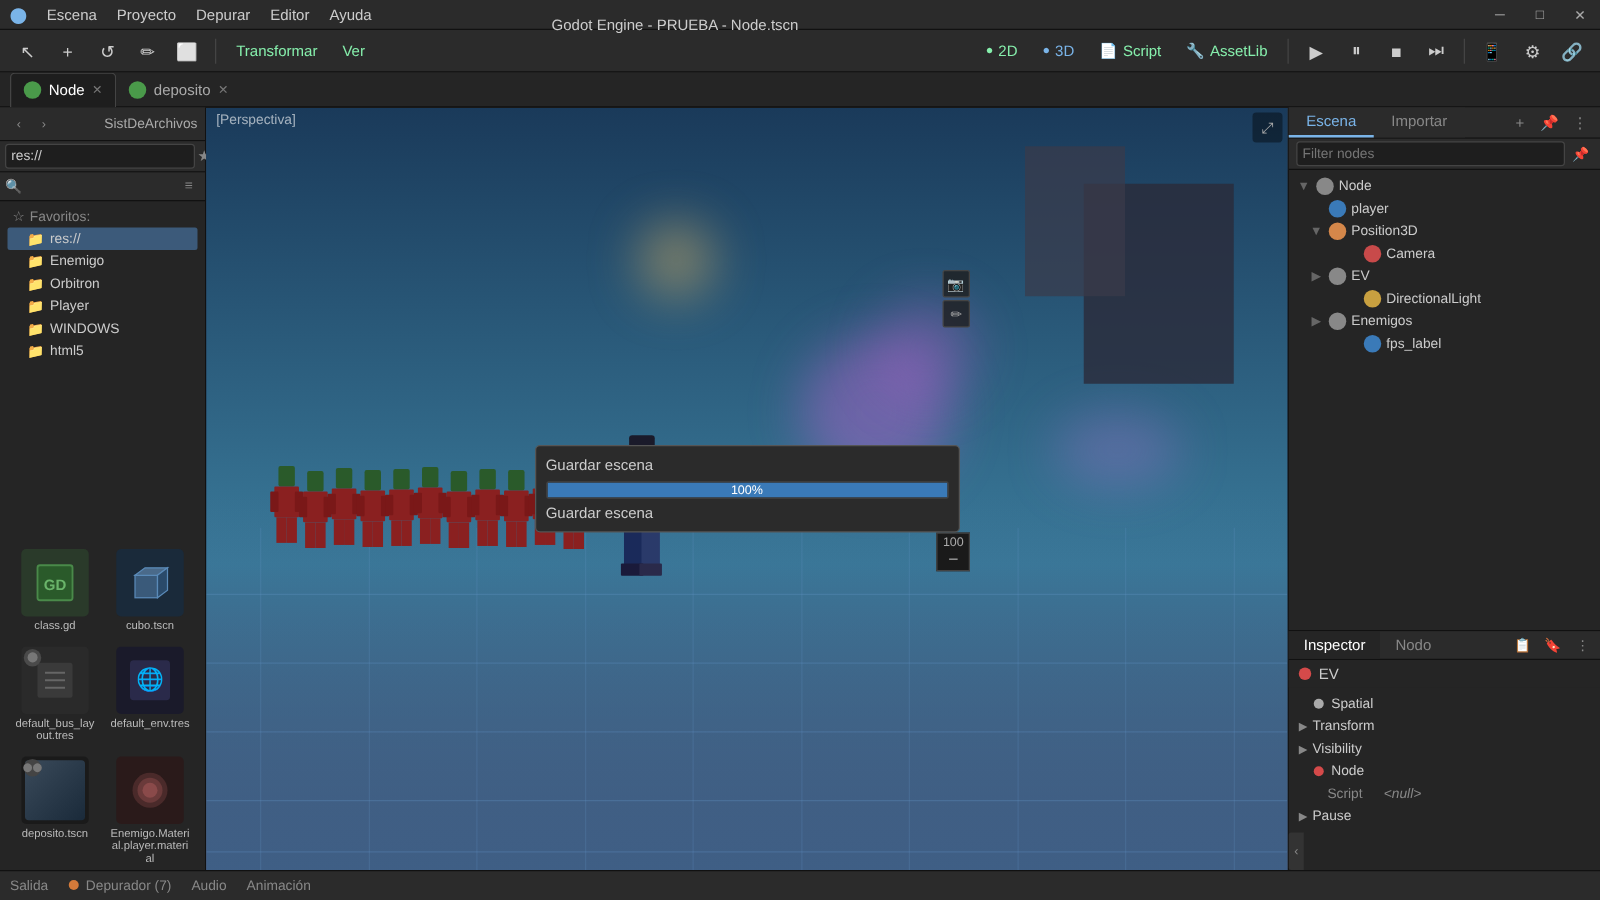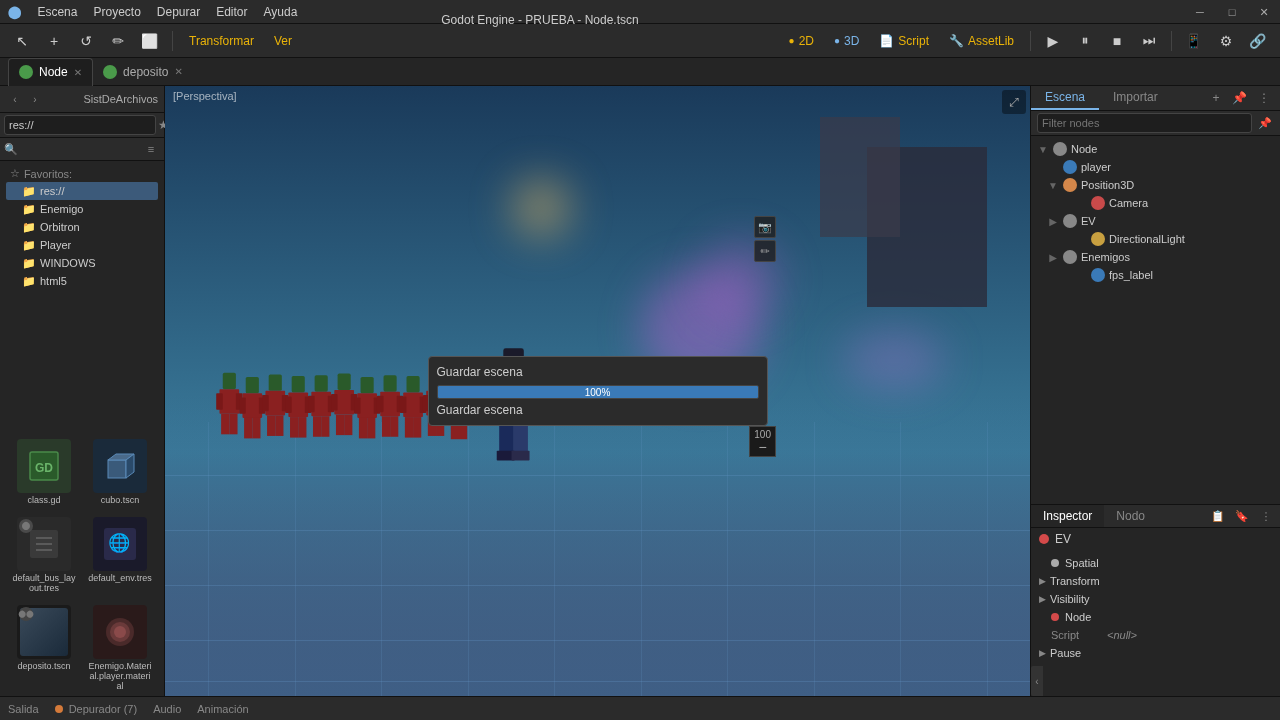--- a/index.html
+++ b/index.html
@@ -9,21 +9,21 @@
     #menu-bar { display: flex; align-items: center; background: #2b2b2b; height: 24px; padding: 0 8px; gap: 16px; border-bottom: 1px solid #111; }
     #menu-bar span { font-size: 12px; color: #ccc; cursor: pointer; }
     #title-bar { position: absolute; top: 0; right: 200px; left: 0; height: 40px; display: flex; align-items: center; justify-content: center; font-size: 12px; color: #aaa; pointer-events: none; }
     #window-controls { position: absolute; top: 0; right: 0; display: flex; align-items: center; height: 24px; }
     #window-controls span { width: 32px; height: 24px; display: flex; align-items: center; justify-content: center; font-size: 11px; color: #aaa; cursor: pointer; }
 
     
     #toolbar { display: flex; align-items: center; background: #2b2b2b; height: 34px; padding: 0 8px; gap: 4px; border-bottom: 1px solid #111; }
     .toolbar-btn { display: flex; align-items: center; justify-content: center; width: 28px; height: 28px; border-radius: 4px; cursor: pointer; color: #ccc; font-size: 14px; }
     .toolbar-sep { width: 1px; height: 20px; background: #444; margin: 0 4px; }
-    .toolbar-text-btn { display: flex; align-items: center; padding: 2px 8px; border-radius: 4px; cursor: pointer; color: #eab308; font-size: 12px; gap: 4px; }
+    .toolbar-text-btn { display: flex; align-items: center; padding: 2px 8px; border-radius: 4px; cursor: pointer; color: #86efac; font-size: 12px; gap: 4px; }
     .toolbar-text-btn.active { color: #7ab4e8; }
 
     
     #tabs { display: flex; align-items: center; background: #252525; height: 28px; padding: 0 8px; border-bottom: 1px solid #111; }
     .tab { display: flex; align-items: center; padding: 2px 10px; border-radius: 4px 4px 0 0; cursor: pointer; font-size: 12px; color: #aaa; gap: 6px; height: 28px; }
     .tab.active { background: #1e1e1e; color: #fff; border-top: 1px solid #444; border-left: 1px solid #444; border-right: 1px solid #444; }
     .tab .close-x { font-size: 10px; color: #777; }
     .tab-icon { width: 14px; height: 14px; border-radius: 50%; display: inline-block; }
 
     
@@ -103,21 +103,21 @@
 
     
     #inspector-area { display: flex; flex-direction: column; border-top: 1px solid #111; }
     #inspector-top-tabs { display: flex; align-items: center; background: #2b2b2b; border-bottom: 1px solid #111; justify-content: space-between; padding-right: 4px; gap: 46px; }
     .insp-tab { padding: 4px 12px; font-size: 12px; color: #888; cursor: pointer; }
     .insp-tab.active { color: #fff; background: #252525; }
     #insp-icons { display: flex; gap: 4px; align-items: center; }
     .insp-icon { width: 20px; height: 20px; display: flex; align-items: center; justify-content: center; cursor: pointer; color: #888; font-size: 11px; border-radius: 2px; }
     #insp-node-name { padding: 4px 8px; font-size: 12px; color: #ccc; background: #252525; display: flex; align-items: center; gap: 6px; }
     .insp-node-dot { width: 10px; height: 10px; border-radius: 50%; background: #d44a4a; display: inline-block; }
-    #insp-content { padding: 4px 0; }
+    #insp-content { padding: 4px 0; text-align: center; }
     .insp-section { display: flex; align-items: center; padding: 3px 8px; cursor: pointer; font-size: 11px; color: #ccc; gap: 4px; }
     .insp-arrow { color: #888; font-size: 9px; }
     .insp-row { display: flex; align-items: center; padding: 3px 8px 3px 20px; font-size: 11px; gap: 6px; }
     .insp-row-label { color: #888; min-width: 50px; }
     .insp-row-val { color: #ccc; display: flex; align-items: center; gap: 4px; }
     .insp-dot { width: 8px; height: 8px; border-radius: 50%; background: #aaa; display: inline-block; }
     .insp-node-dot2 { background: #d44a4a; }
     .insp-null { color: #888; font-style: italic; }
 
     

